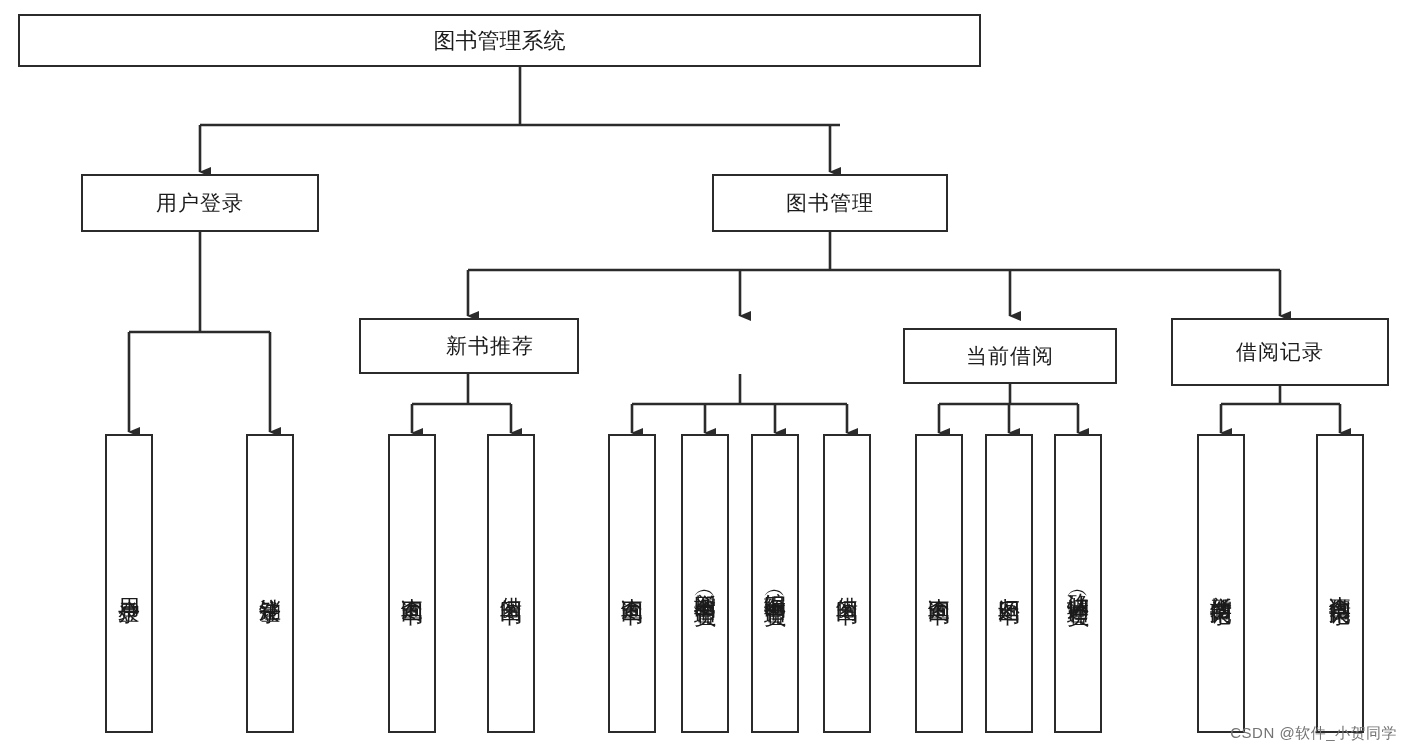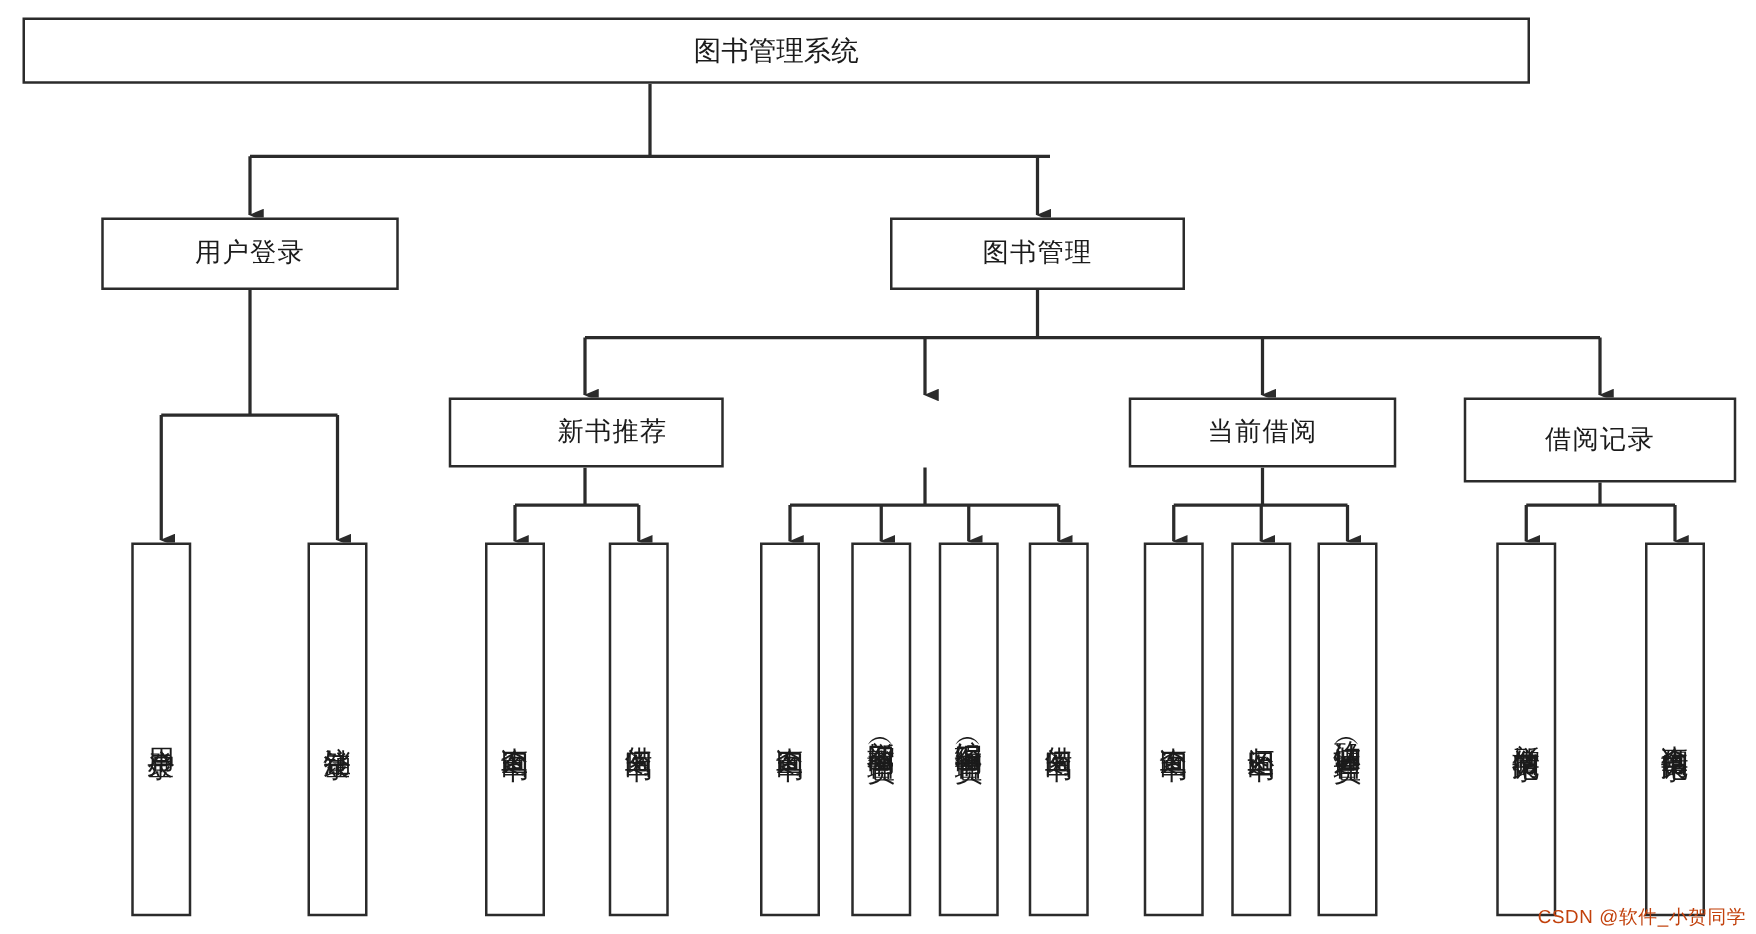--- a/index.html
+++ b/index.html
@@ -55,21 +55,21 @@
     line-height: 1.08;
     letter-spacing: 2px;
     white-space: nowrap;
     color: #1b1b1b;
   }
   .watermark {
     position: absolute;
     right: 8px;
     bottom: 4px;
     font-size: 15px;
-    color: #c2410c;
+    color: #737373;
     letter-spacing: 0.5px;
     white-space: nowrap;
   }
 </style>
 </head>
 <body>
 
 <div id="canvas">
 
   <svg id="wires" viewBox="0 0 1405 747" width="1405" height="747">
@@ -117,35 +117,35 @@
       <path d="M 1009 404 L 1009 433" marker-end="url(#arrow)"></path>
       <path d="M 1078 404 L 1078 433" marker-end="url(#arrow)"></path>
 
       <path d="M 1280 374 L 1280 404"></path>
       <path d="M 1221 404 L 1340 404"></path>
       <path d="M 1221 404 L 1221 433" marker-end="url(#arrow)"></path>
       <path d="M 1340 404 L 1340 433" marker-end="url(#arrow)"></path>
     </g>
   </svg>
 
-  <div class="node root" style="left:18px; top:14px; width:1206px; height:53px;">
+  <div class="node root" style="left:18px; top:14px; width:963px; height:53px;">
     <span>图书管理系统</span>
   </div>
 
   <div class="node h-label" style="left:81px; top:174px; width:238px; height:58px;">
     <span>用户登录</span>
   </div>
   <div class="node h-label" style="left:712px; top:174px; width:236px; height:58px;">
     <span>图书管理</span>
   </div>
 
   <div class="node h-label" style="left:359px; top:318px; width:220px; height:56px;padding-left:42px;">
     <span>新书推荐</span>
   </div>
-  <div class="node h-label" style="left:903px; top:318px; width:214px; height:56px;">
+  <div class="node h-label" style="left:903px; top:328px; width:214px; height:56px;">
     <span>当前借阅</span>
   </div>
   <div class="node h-label" style="left:1171px; top:318px; width:218px; height:68px;">
     <span>借阅记录</span>
   </div>
 
   <div class="node leaf" style="left:105px; top:434px; width:48px; height:299px;">
     <span class="vtext">用户登录</span>
   </div>
   <div class="node leaf" style="left:246px; top:434px; width:48px; height:299px;">

